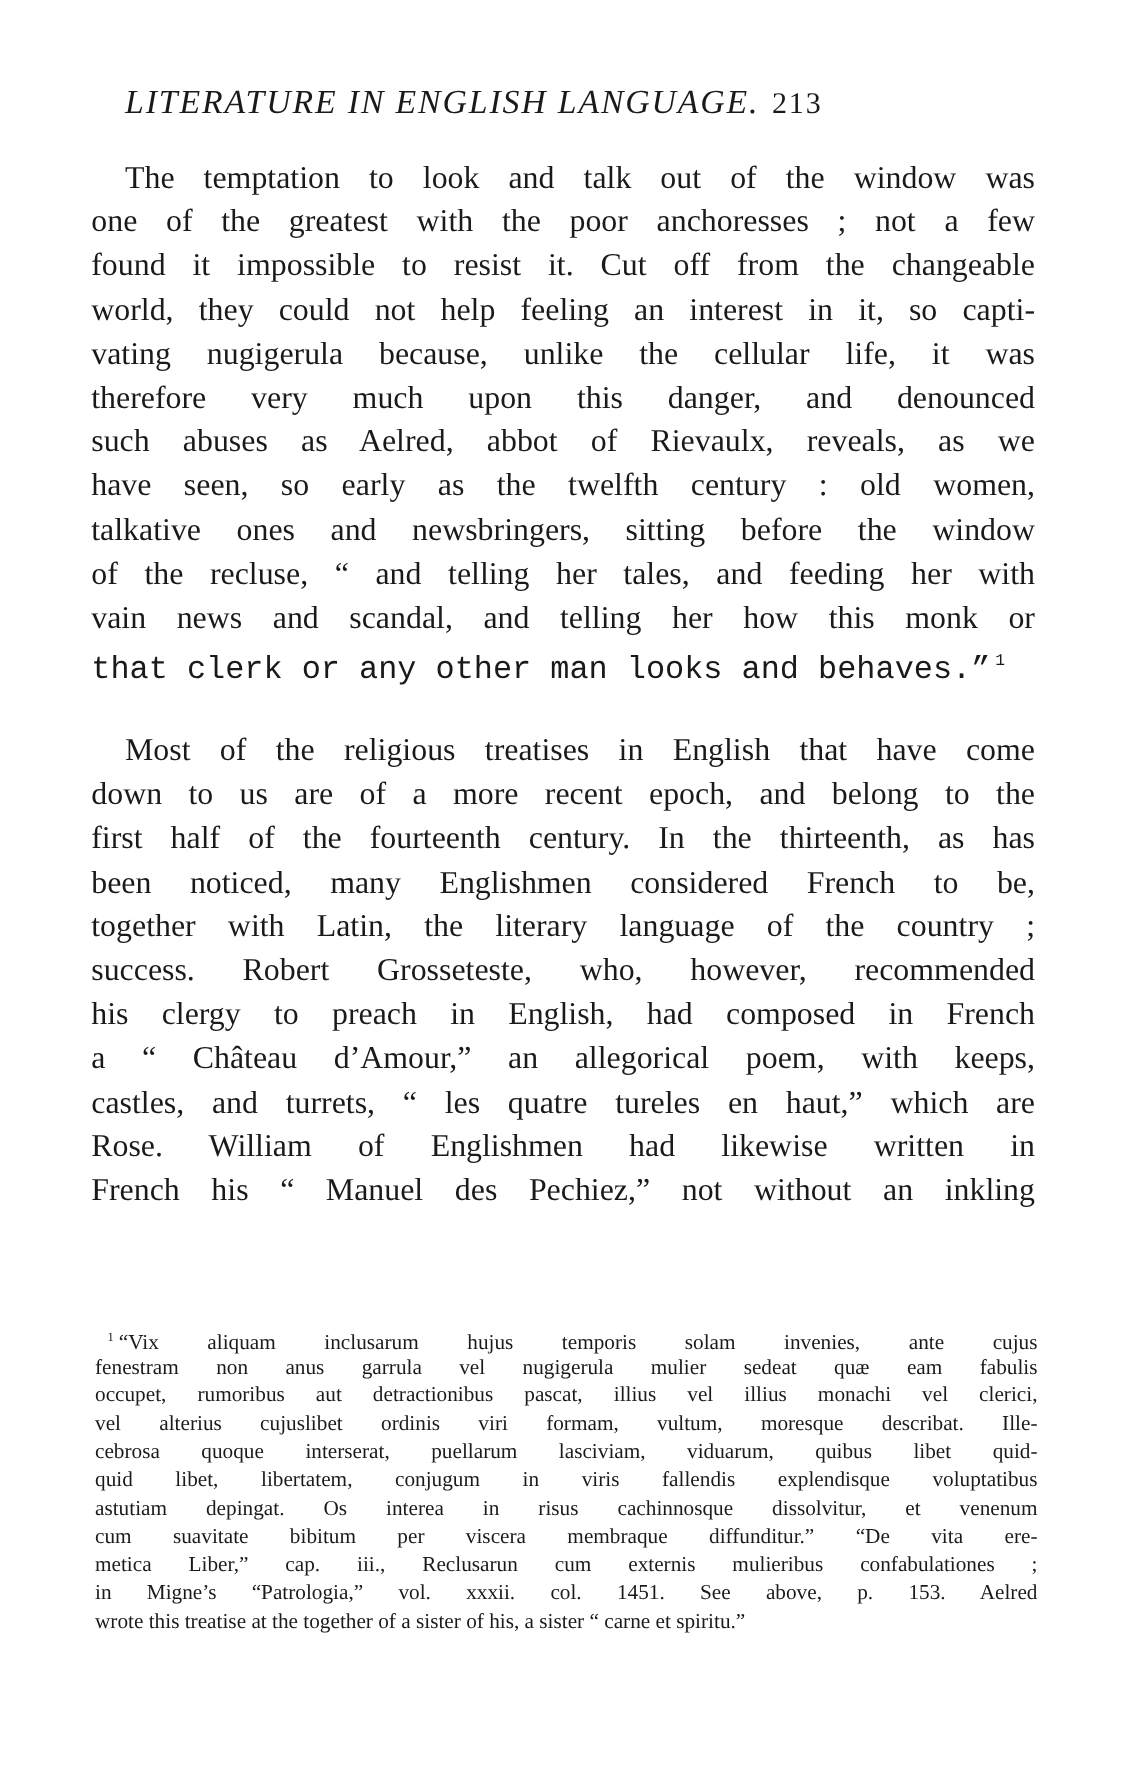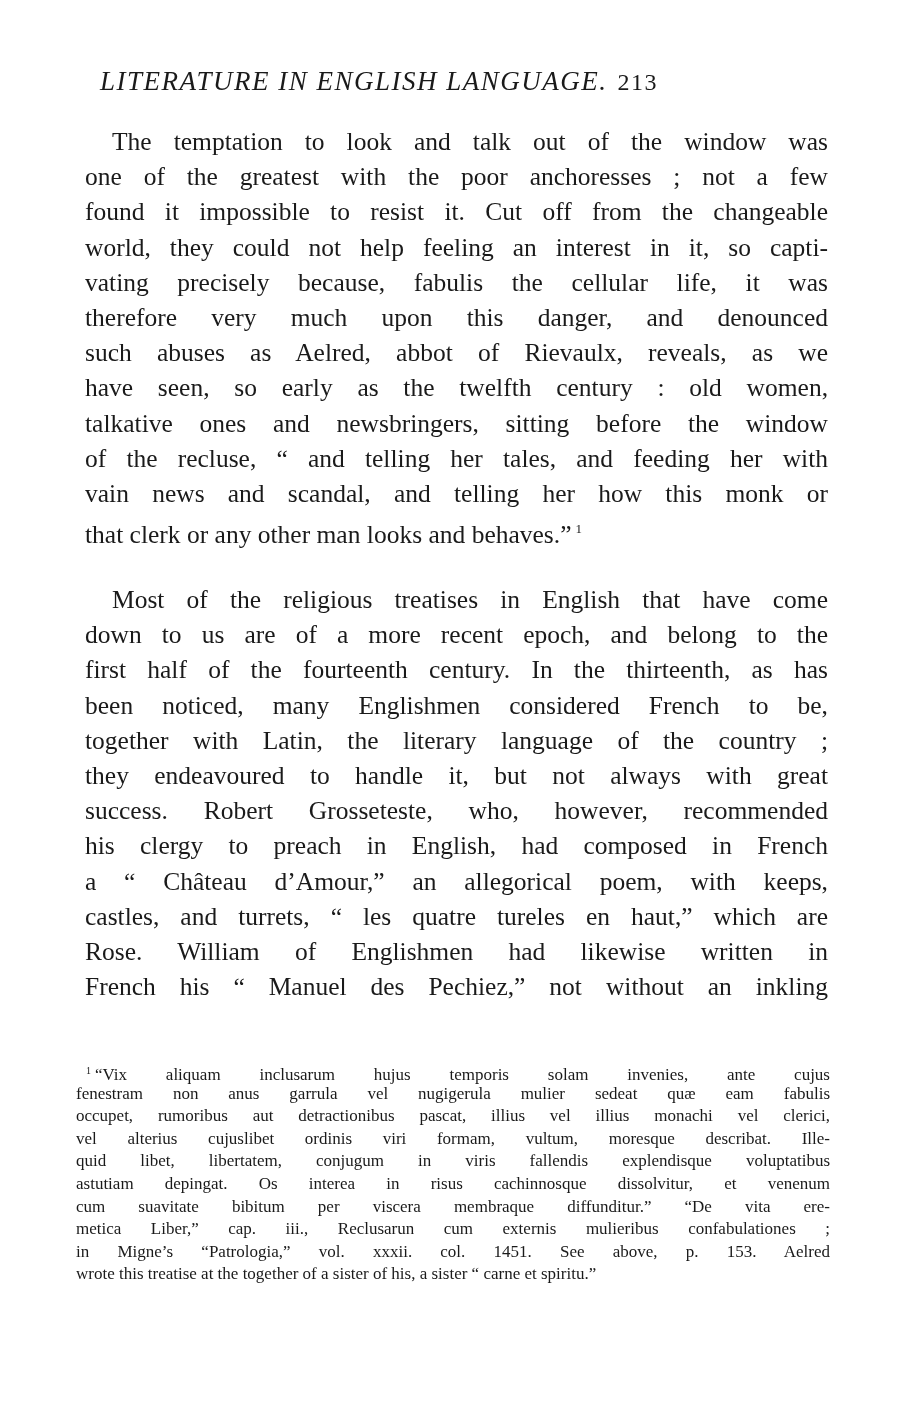--- a/index.html
+++ b/index.html
@@ -10,22 +10,22 @@
     font-family: "Liberation Serif", "DejaVu Serif", serif;
     font-size: 27px; letter-spacing: 1.5px; white-space: nowrap;
   }
   .running-head .title { font-style: italic; }
   .running-head .folio { margin-left: 10px; font-size: 24px; }
   .body-text {
     position: absolute; left: 73px; width: 755px;
     font-family: "Liberation Serif", "DejaVu Serif", serif;
     font-size: 25.5px; line-height: 35.2px;
   }
-  .line { display: block; white-space: nowrap; text-align: justify; text-align-last: justify; height: 35.2px; margin-left: 12px; }
-  .line.last { text-align-last: left; }
+  .line { display: block; white-space: nowrap; text-align: justify; text-align-last: justify; height: 35.2px; }
+  .line.last { text-align-last: left; font-family: Liberation Mono, monospace; }
   .line.indent { padding-left: 27px; }
   .p1 { top: 124px; }
   .p2 { top: 582px; }
   .sup { font-size: 13px; vertical-align: 10px; margin-left: 4px; }
   .footnotes {
     position: absolute; left: 76px; top: 1060px; width: 754px;
     font-family: "Liberation Serif", "DejaVu Serif", serif;
     font-size: 17px; line-height: 22.6px;
   }
   .fline { display: block; white-space: nowrap; text-align: justify; text-align-last: justify; height: 22.6px; }
@@ -40,50 +40,50 @@
 
   <div class="running-head">
     <span class="title">LITERATURE IN ENGLISH LANGUAGE.</span><span class="folio">213</span>
   </div>
 
   <div class="body-text p1">
     <span class="line indent">The temptation to look and talk out of the window was</span>
     <span class="line">one of the greatest with the poor anchoresses ; not a few</span>
     <span class="line">found it impossible to resist it. Cut off from the changeable</span>
     <span class="line">world, they could not help feeling an interest in it, so capti-</span>
-    <span class="line">vating precisely because, fabulis the cellular life, it was</span>
+    <span class="line">vating nugigerula because, unlike the cellular life, it was</span>
     <span class="line">therefore very much upon this danger, and denounced</span>
     <span class="line">such abuses as Aelred, abbot of Rievaulx, reveals, as we</span>
     <span class="line">have seen, so early as the twelfth century : old women,</span>
     <span class="line">talkative ones and newsbringers, sitting before the window</span>
     <span class="line">of the recluse, “ and telling her tales, and feeding her with</span>
     <span class="line">vain news and scandal, and telling her how this monk or</span>
     <span class="line last"><span>that clerk or any other man looks and behaves.”</span><sup class="sup">1</sup></span>
   </div>
 
   <div class="body-text p2">
     <span class="line indent">Most of the religious treatises in English that have come</span>
     <span class="line">down to us are of a more recent epoch, and belong to the</span>
     <span class="line">first half of the fourteenth century. In the thirteenth, as has</span>
     <span class="line">been noticed, many Englishmen considered French to be,</span>
     <span class="line">together with Latin, the literary language of the country ;</span>
-    <span class="line">they endeavoured to handle it, but not always with great</span>
     <span class="line">success. Robert Grosseteste, who, however, recommended</span>
     <span class="line">his clergy to preach in English, had composed in French</span>
     <span class="line">a “ Château d’Amour,” an allegorical poem, with keeps,</span>
     <span class="line">castles, and turrets, “ les quatre tureles en haut,” which are</span>
     <span class="line">Rose. William of Englishmen had likewise written in</span>
     <span class="line">French his “ Manuel des Pechiez,” not without an inkling</span>
   </div>
 
   <div class="footnotes">
     <span class="fline indent"><sup class="fsup">1</sup><span>“Vix aliquam inclusarum hujus temporis solam invenies, ante cujus</span></span>
     <span class="fline">fenestram non anus garrula vel nugigerula mulier sedeat quæ eam fabulis</span>
     <span class="fline">occupet, rumoribus aut detractionibus pascat, illius vel illius monachi vel clerici,</span>
     <span class="fline">vel alterius cujuslibet ordinis viri formam, vultum, moresque describat. Ille-</span>
+    <span class="fline">cebrosa quoque interserat, puellarum lasciviam, viduarum, quibus libet quid-</span>
     <span class="fline">quid libet, libertatem, conjugum in viris fallendis explendisque voluptatibus</span>
     <span class="fline">astutiam depingat. Os interea in risus cachinnosque dissolvitur, et venenum</span>
     <span class="fline">cum suavitate bibitum per viscera membraque diffunditur.” “De vita ere-</span>
     <span class="fline">metica Liber,” cap. iii., Reclusarun cum externis mulieribus confabulationes ;</span>
     <span class="fline">in Migne’s “Patrologia,” vol. xxxii. col. 1451. See above, p. 153. Aelred</span>
     <span class="fline last">wrote this treatise at the together of a sister of his, a sister “ carne et spiritu.”</span>
   </div>
 
 </div>
 

